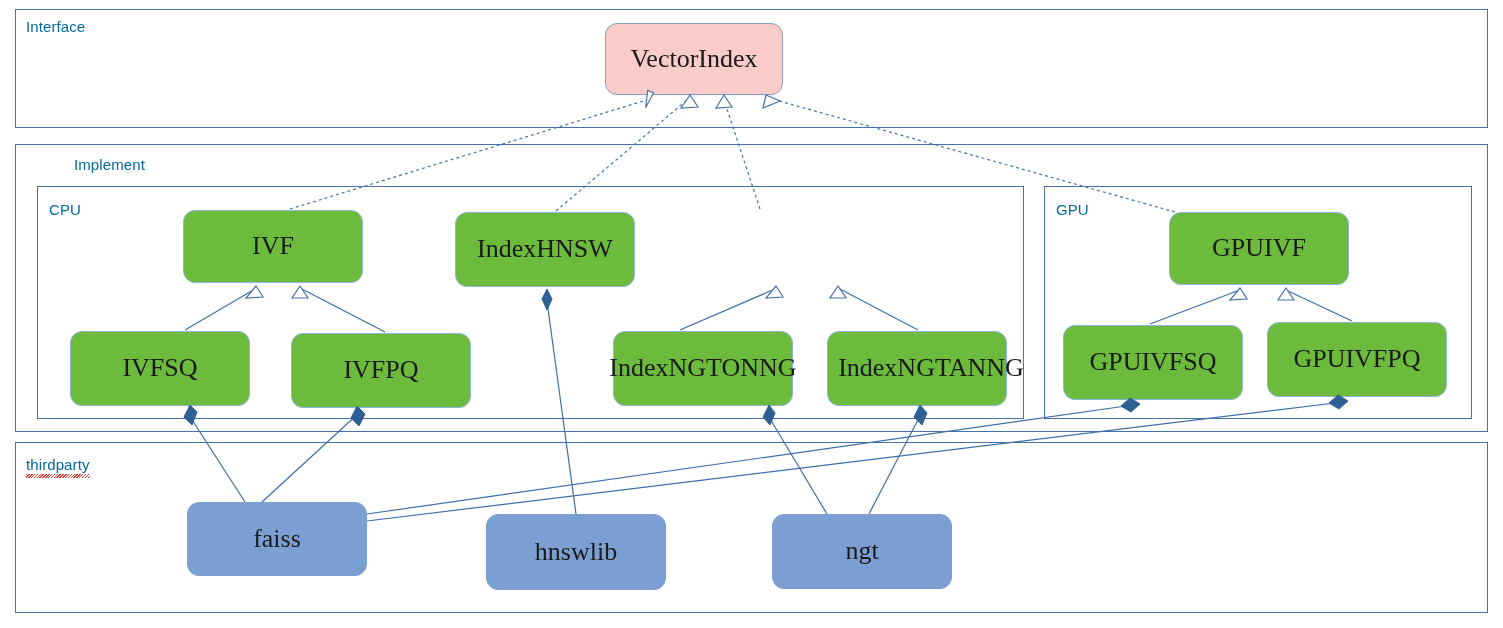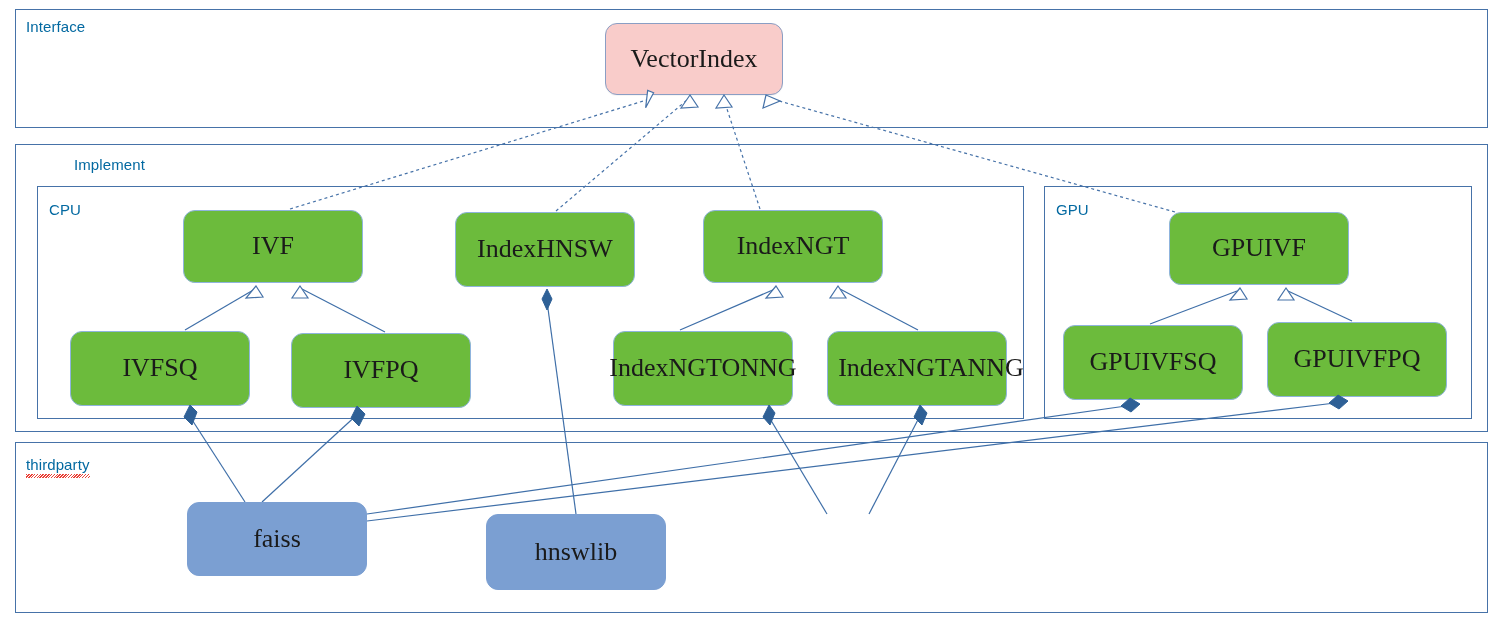--- a/index.html
+++ b/index.html
@@ -189,23 +189,20 @@
   </div>
 
   <div class="node green" style="left:183px; top:210px; width:180px; height:73px;">
     <span>IVF</span>
   </div>
 
   <div class="node green" style="left:455px; top:212px; width:180px; height:75px;">
     <span>IndexHNSW</span>
   </div>
 
-  <div class="node green" style="left:703px; top:210px; width:180px; height:73px;">
-    <span>IndexNGT</span>
-  </div>
 
   <div class="node green" style="left:70px; top:331px; width:180px; height:75px;">
     <span>IVFSQ</span>
   </div>
 
   <div class="node green" style="left:291px; top:333px; width:180px; height:75px;">
     <span>IVFPQ</span>
   </div>
 
   <div class="node green" style="left:613px; top:331px; width:180px; height:75px;">
@@ -229,20 +226,23 @@
   </div>
 
   <div class="node blue" style="left:187px; top:502px; width:180px; height:74px;">
     <span>faiss</span>
   </div>
 
   <div class="node blue" style="left:486px; top:514px; width:180px; height:76px;">
     <span>hnswlib</span>
   </div>
 
+  <div class="node blue" style="left:772px; top:514px; width:180px; height:75px;">
+    <span>ngt</span>
+  </div>
 
   <svg id="edges-top" viewBox="0 0 1503 628">
 
     <g>
       <polygon class="hollow-head" points="655,94 643,106 650,90" transform="rotate(-17 650,98)"></polygon>
     </g>
     <g>
       <polygon class="hollow-head" points="690,95 681,108 698,107"></polygon>
     </g>
     <g>

